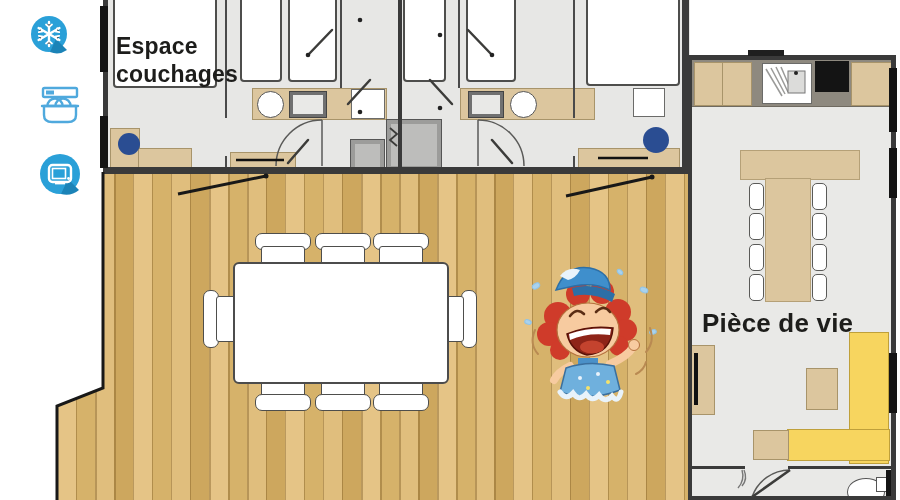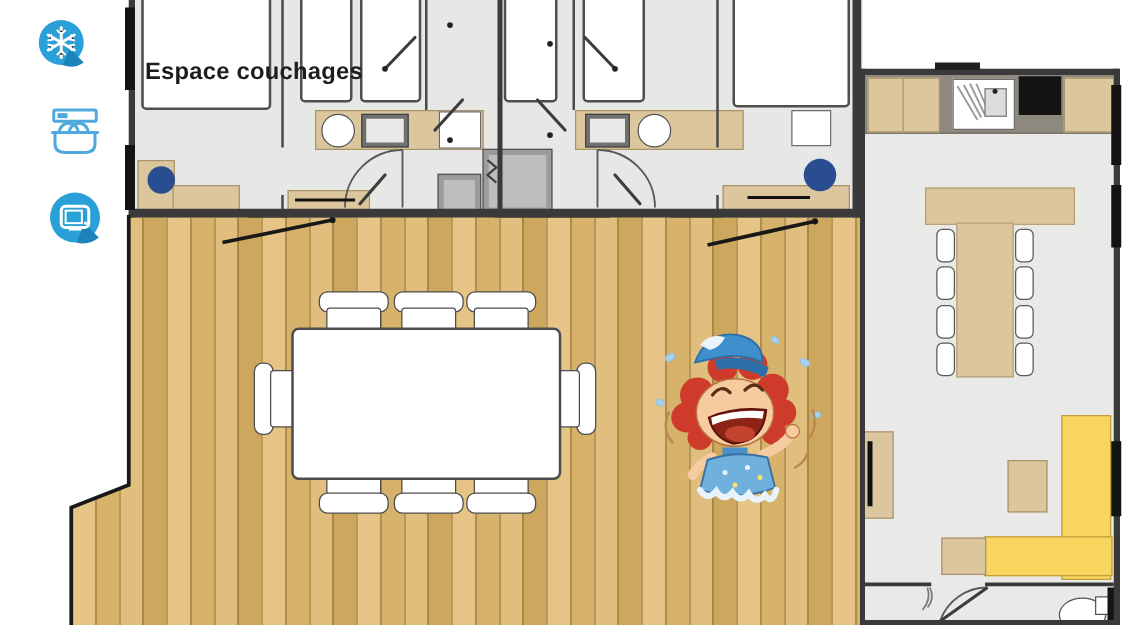--- a/index.html
+++ b/index.html
@@ -16,21 +16,21 @@
   .sink-round{position:absolute;background:#fff;border:1.5px solid #555;border-radius:50%;}
   .basin{position:absolute;background:#707070;border:1px solid #444;}
   .basin::after{content:"";position:absolute;inset:3px;background:#e9e9e7;}
   .chairw{position:absolute;background:#fff;border:1.5px solid #4e4e4c;border-radius:7px;}
   .stool{position:absolute;background:#fff;border:1.5px solid #5a5a58;border-radius:5px;}
   .bluechair{position:absolute;background:var(--chair-blue,#2a4d92);border-radius:50%;}
   .sofa{position:absolute;background:var(--sofa-yellow,#f7d55f);border:1.5px solid #bfa03a;}
   .lintel{position:absolute;background:#1f1f1f;}
   .winbar{position:absolute;background:#141414;}
   .label{position:absolute;color:#1d1d1b;font-weight:700;letter-spacing:.2px;line-height:1.22;}
-  .label.sleep{left:116px;top:46px;font-size:19px;width:200px;}
+  .label.sleep{left:116px;top:32px;font-size:23px;width:200px;}
   .label.live{left:702px;top:308px;font-size:26px;white-space:nowrap;}
   .deck{position:absolute;left:57px;top:170px;width:633px;height:330px;
     background:
       repeating-linear-gradient(90deg, rgba(116,82,28,.38) 0 1.5px, rgba(255,255,255,0) 1.5px 19px),
       repeating-linear-gradient(90deg, #e5c486 0 19px, #d6b26a 19px 38px, #e0be7d 38px 57px, #cda75e 57px 76px),
       var(--deck-wood,#dcb873);
     clip-path:polygon(46px 0,633px 0,633px 330px,0 330px,0 236px,46px 218px);}
   .amenity{position:absolute;left:0;top:0;width:100px;height:220px;}
   .overlay{position:absolute;left:0;top:0;pointer-events:none;}
   .mascot{position:absolute;left:520px;top:256px;width:145px;height:168px;}
@@ -196,20 +196,21 @@
 
   <div class="wall" style="left:688px;top:55px;width:4px;height:445px;"></div>
   <div class="wall" style="left:688px;top:55px;width:207px;height:5px;"></div>
   <div class="wall" style="left:891px;top:55px;width:5px;height:445px;"></div>
   <div class="wall" style="left:690px;top:496px;width:206px;height:4px;"></div>
   <div class="lintel" style="left:748px;top:50px;width:36px;height:6px;"></div>
   <div class="winbar" style="left:889px;top:68px;width:8px;height:64px;"></div>
   <div class="winbar" style="left:889px;top:148px;width:8px;height:50px;"></div>
   <div class="winbar" style="left:889px;top:353px;width:8px;height:60px;"></div>
 
+  <div class="label live">Pièce de vie</div>
 
   <div class="amenity">
     <svg class="abs" style="left:29px;top:14px;" width="40" height="40" viewBox="0 0 40 40">
       <circle cx="20" cy="20" r="18" fill="#2aa0d8"></circle>
       <path d="M27 25 L38 36 A18 18 0 0 1 21 38 Z" fill="#1b83b7"></path>
       <g stroke="#fff" stroke-width="2.4" stroke-linecap="round">
         <line x1="20" y1="8" x2="20" y2="32"></line>
         <line x1="9.6" y1="14" x2="30.4" y2="26"></line>
         <line x1="9.6" y1="26" x2="30.4" y2="14"></line>
       </g>

